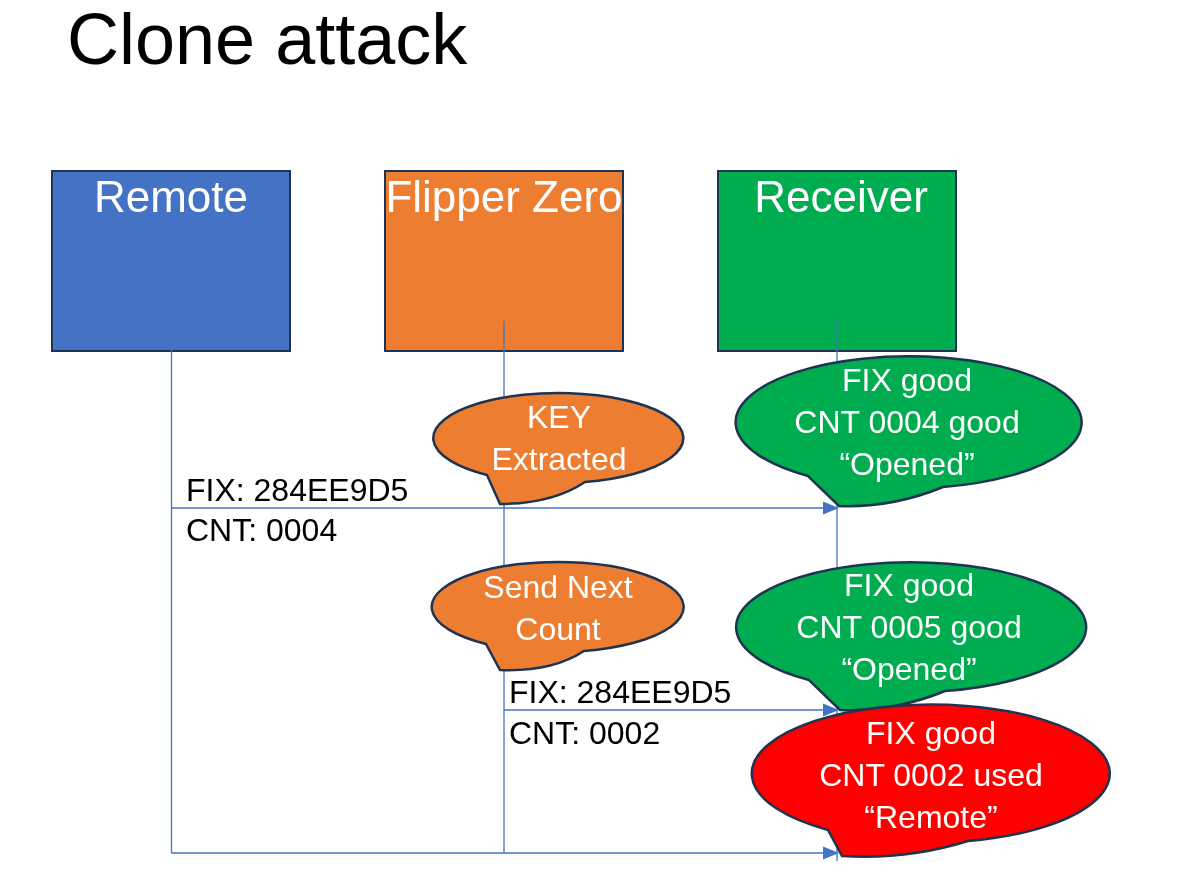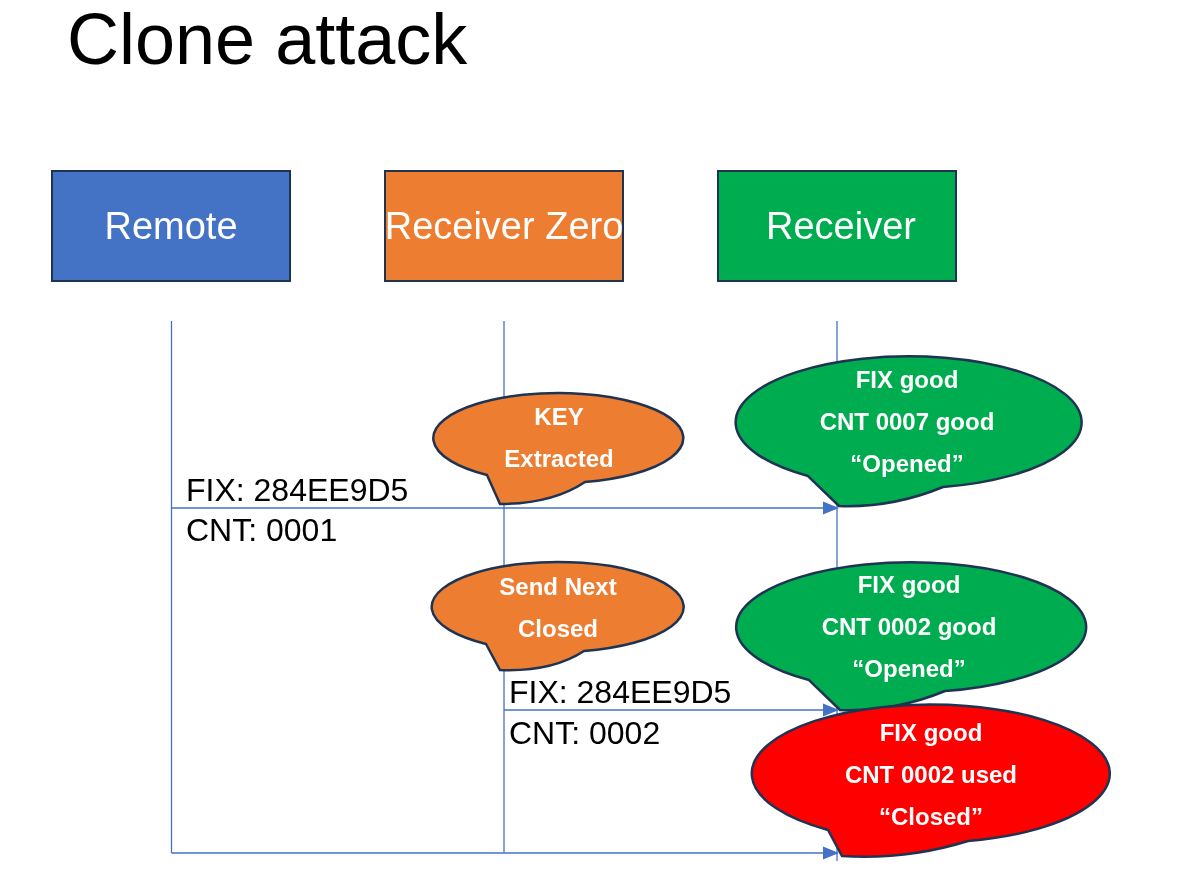--- a/index.html
+++ b/index.html
@@ -21,65 +21,64 @@
     font-size:72px;
     line-height:1.2;
     font-weight:300;
     color:#000;
     letter-spacing:0px;
     white-space:nowrap;
   }
   .actor{
     position:absolute;
     top:170px;
-    width:240px;height:112px;
+    width:240px;height:182px;
     border:2.5px solid var(--shape-border);
     box-sizing:border-box;
-    display:flex;align-items:center;justify-content:center;
+    display:flex;justify-content:center;
     color:#fff;
-    font-size:38px;
+    font-size:44px;
     white-space:nowrap;
   }
   .diagram-svg{
     position:absolute;left:0;top:0;width:1200px;height:871px;
     pointer-events:none;
   }
   .lifeline{stroke:var(--line-blue);stroke-width:1.3;}
   .msg-line{stroke:var(--line-blue);stroke-width:1.6;}
   .arrowhead{fill:var(--line-blue);stroke:none;}
   .bubble{stroke:var(--shape-border);stroke-width:2.5;}
   .bubble-text{
     position:absolute;
     display:flex;flex-direction:column;
     align-items:center;justify-content:center;
     color:#fff;
-    font-size:24px;line-height:42px;
+    font-size:32px;line-height:42px;
     text-align:center;
     white-space:nowrap;
-    font-weight:bold;
   }
   .msg-label{
     position:absolute;
     color:#000;
     font-size:32px;line-height:40px;
     white-space:nowrap;
   }
 </style>
 </head>
 <body>
 
 <div class="stage">
 
   <div class="title">Clone attack</div>
 
   <div class="actor" style="left: 39px; background: rgb(68, 114, 196);">
     <span>Remote</span>
   </div>
   <div class="actor" style="left: 372px; background: rgb(237, 125, 49);">
-    <span>Receiver Zero</span>
+    <span>Flipper Zero</span>
   </div>
   <div class="actor" style="left: 705px; background: rgb(0, 172, 80); padding-left: 8px;">
     <span>Receiver</span>
   </div>
 
   <svg class="diagram-svg" viewBox="0 0 1200 871">
 
     <line class="lifeline" x1="159.5" y1="321" x2="159.5" y2="853"></line>
     <line class="lifeline" x1="492" y1="321" x2="492" y2="853"></line>
     <line class="lifeline" x1="825" y1="321" x2="825" y2="861"></line>
@@ -94,45 +93,45 @@
     <polygon class="arrowhead" points="827,508 811,501.5 811,514.5"></polygon>
 
     <line class="msg-line" x1="492" y1="710" x2="812" y2="710"></line>
     <polygon class="arrowhead" points="827,710 811,703.5 811,716.5"></polygon>
 
     <line class="msg-line" x1="159.5" y1="853" x2="812" y2="853"></line>
     <polygon class="arrowhead" points="827,853 811,846.5 811,859.5"></polygon>
   </svg>
 
   <div class="msg-label" style="left:174px;top:470px;">FIX: 284EE9D5</div>
-  <div class="msg-label" style="left:174px;top:510px;">CNT: 0001</div>
+  <div class="msg-label" style="left:174px;top:510px;">CNT: 0004</div>
   <div class="msg-label" style="left:497px;top:672px;">FIX: 284EE9D5</div>
   <div class="msg-label" style="left:497px;top:713px;text-align:center;">CNT: 0002</div>
 
   <div class="bubble-text" style="left:422px;top:393px;width:250px;height:90px;">
     <div>KEY</div>
     <div>Extracted</div>
   </div>
 
   <div class="bubble-text" style="left:722px;top:356px;width:346px;height:132px;">
     <div>FIX good</div>
-    <div>CNT 0007 good</div>
+    <div>CNT 0004 good</div>
     <div>“Opened”</div>
   </div>
 
   <div class="bubble-text" style="left:420px;top:563px;width:252px;height:90px;">
     <div>Send Next</div>
-    <div>Closed</div>
+    <div>Count</div>
   </div>
 
   <div class="bubble-text" style="left:722px;top:562px;width:350px;height:130px;">
     <div>FIX good</div>
-    <div>CNT 0002 good</div>
+    <div>CNT 0005 good</div>
     <div>“Opened”</div>
   </div>
 
   <div class="bubble-text" style="left:740px;top:706px;width:358px;height:138px;">
     <div>FIX good</div>
     <div>CNT 0002 used</div>
-    <div>“Closed”</div>
+    <div>“Remote”</div>
   </div>
 
 </div>
 
 </body></html>

